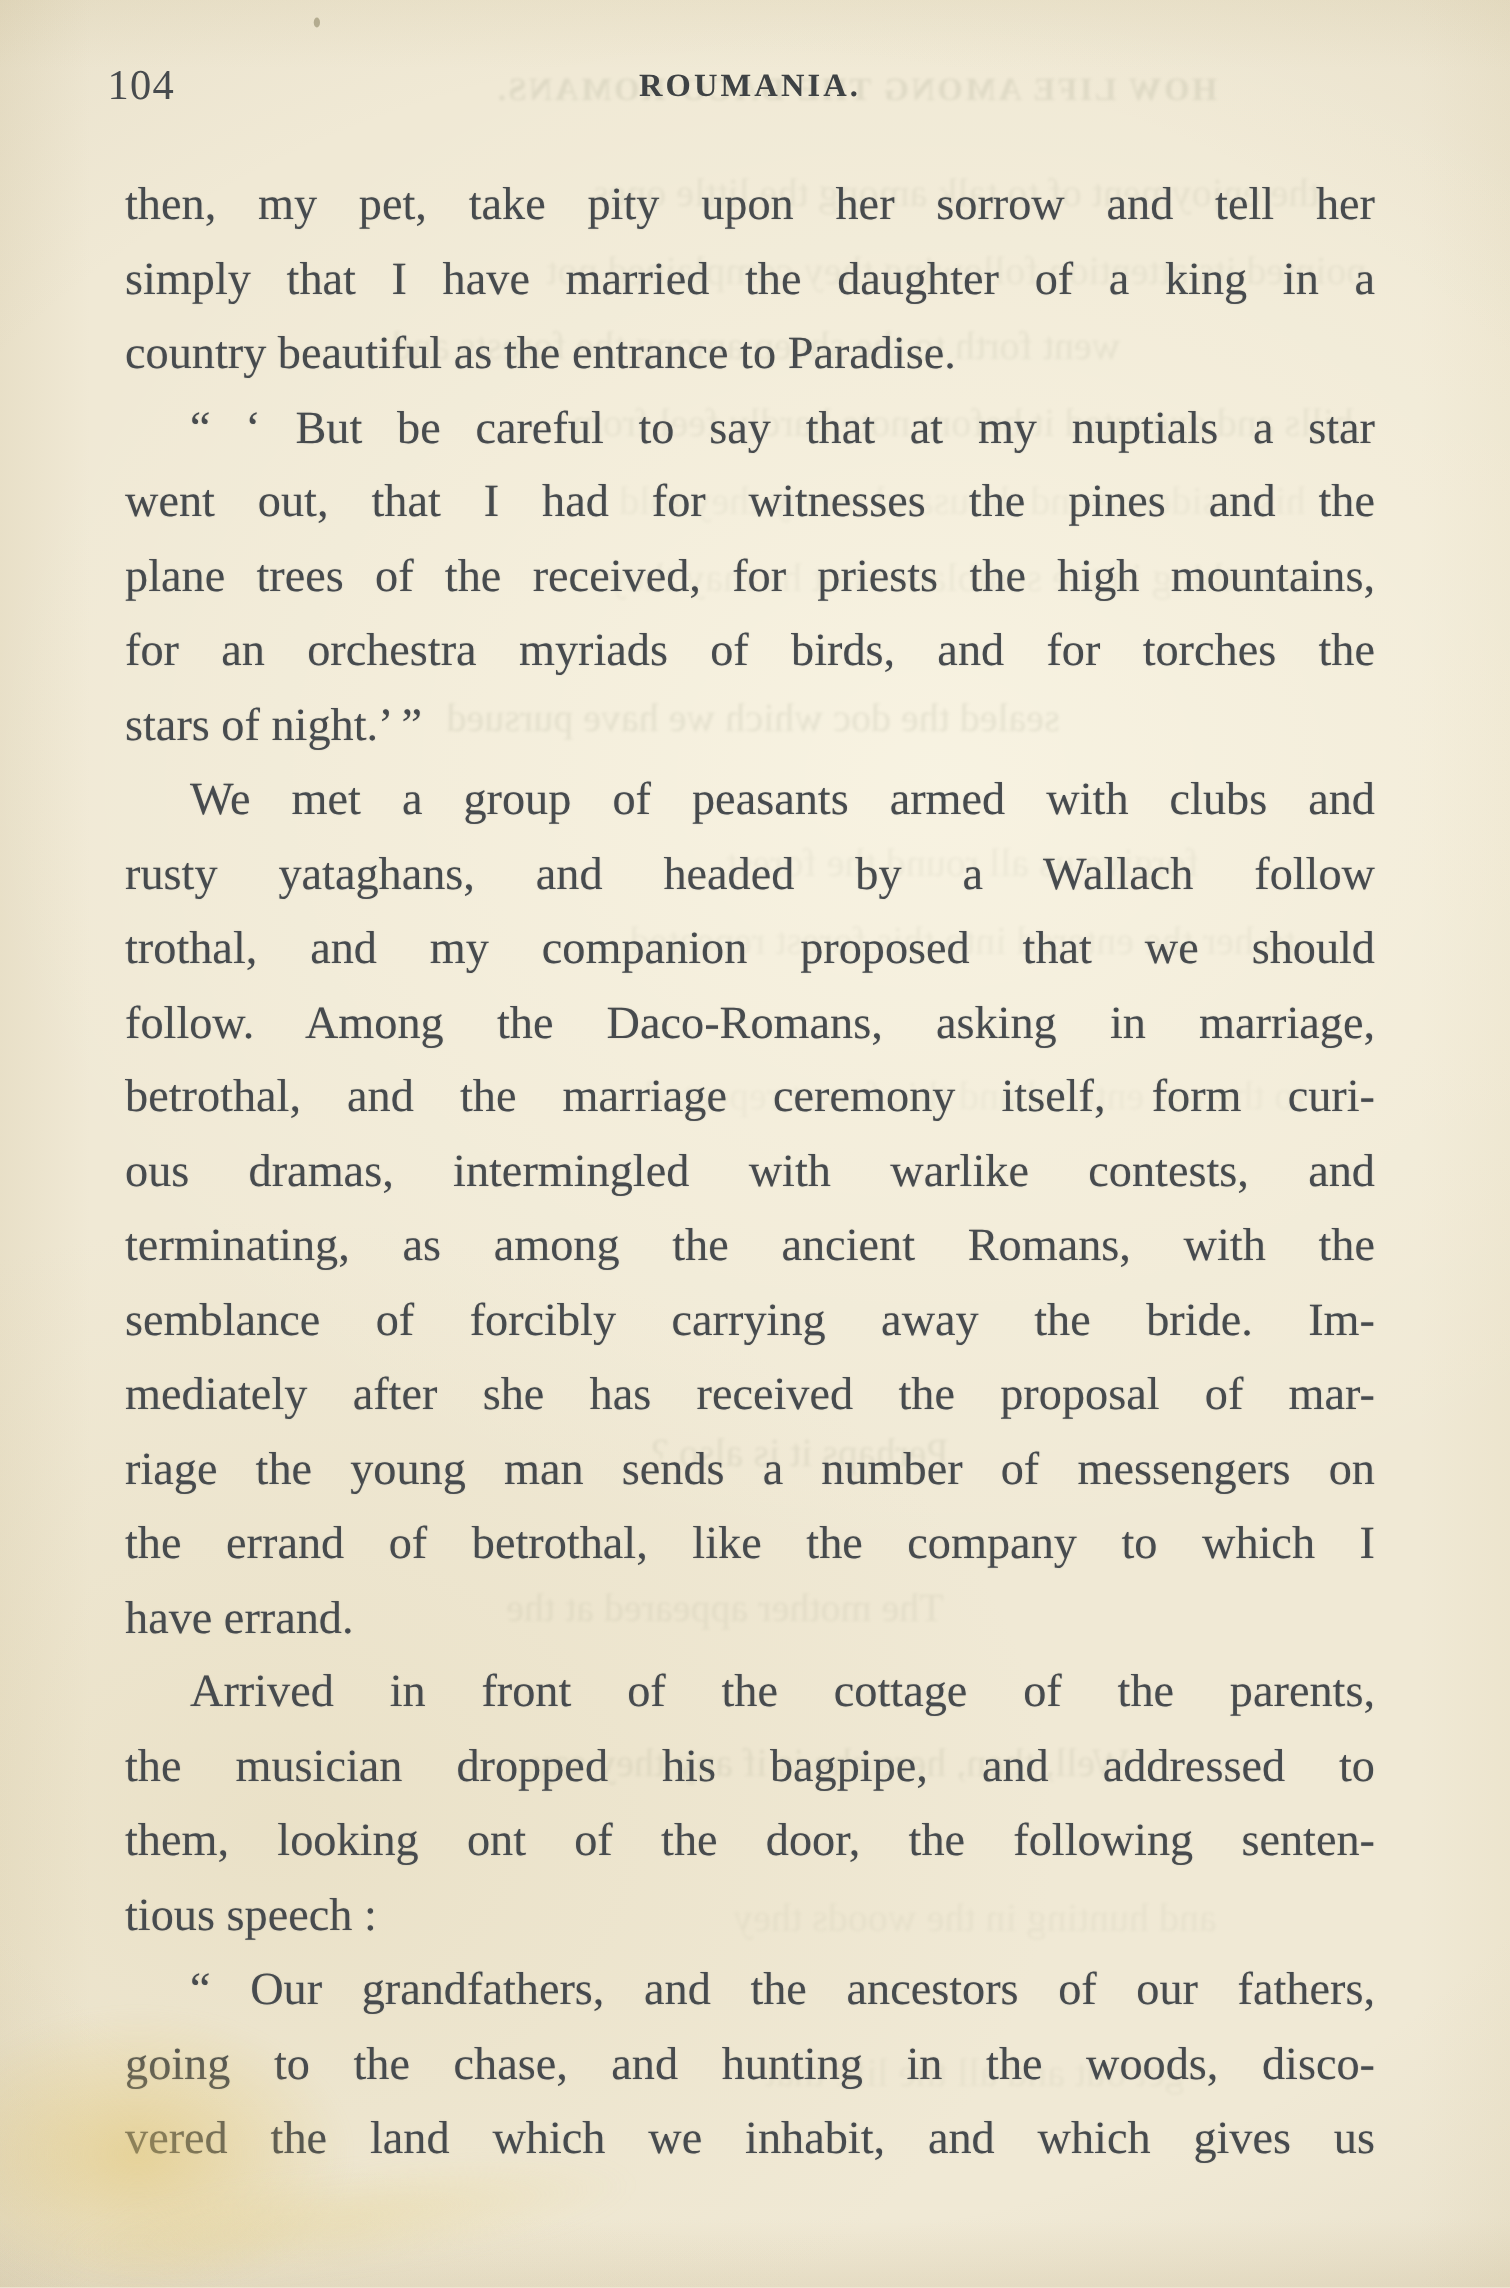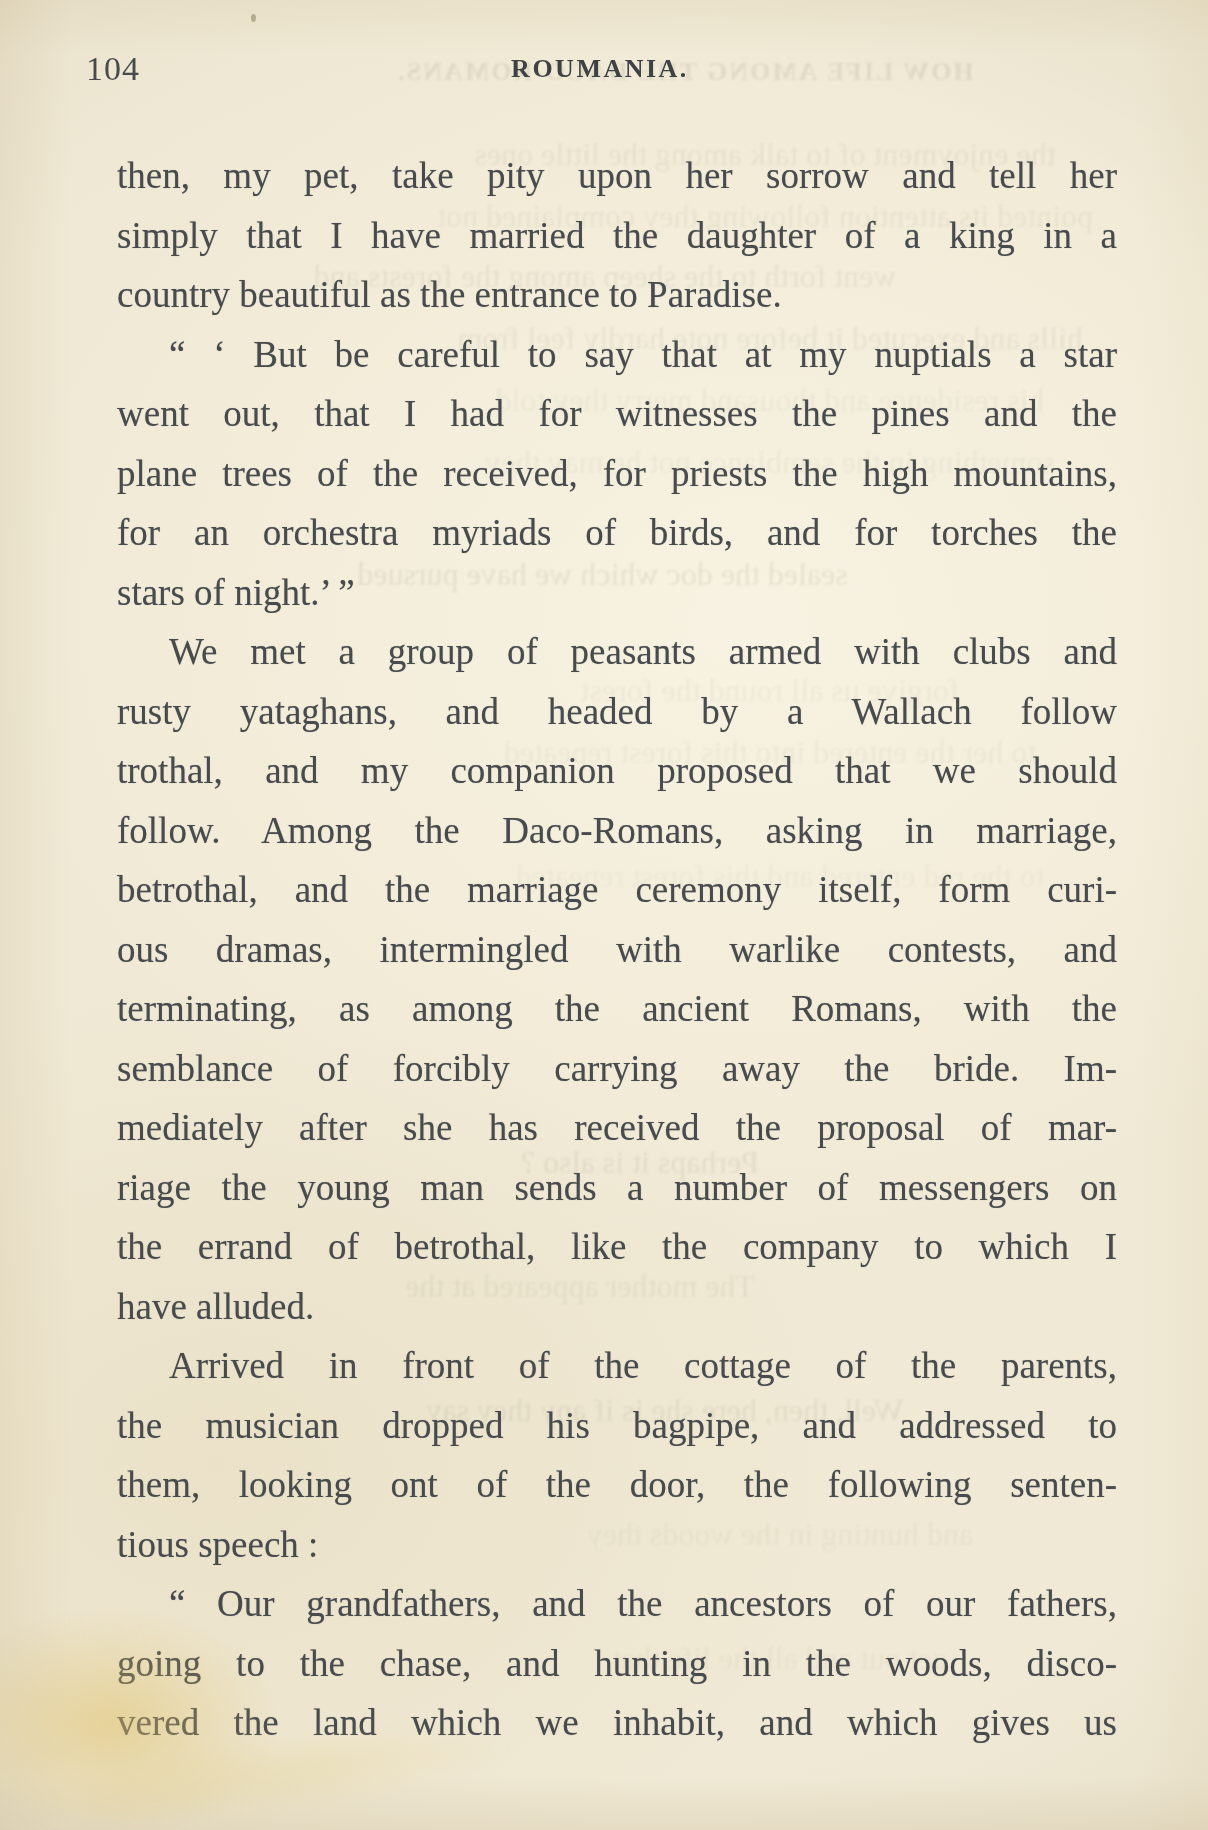--- a/index.html
+++ b/index.html
@@ -31,24 +31,23 @@
     font-size:34px;color:var(--ink);
     letter-spacing:1px;
   }
   .running-title{
     position:absolute;left:100px;top:54px;width:1000px;
     text-align:center;
     font-size:26px;font-weight:bold;color:var(--heading-ink);
     letter-spacing:2.5px;
   }
   .text-block{
-    position:absolute;left:100px;top:146px;width:1000px;
+    position:absolute;left:100px;top:134px;width:1000px;
     font-size:37px;line-height:59.5px;color:var(--ink);
     text-shadow:0 0 1px rgba(71,75,78,0.35);
-    margin-left:17px;
   }
   .line{text-align:justify;text-align-last:justify;}
   .line.no-justify{text-align:center;text-align-last:left;}
   .line.indent{text-indent:52px;}
   .bleed{
     position:absolute;
     transform:scaleX(-1);
     color:var(--bleed-ink);
     filter:blur(1.3px);
     font-size:32px;line-height:36px;
@@ -114,21 +113,21 @@
     <div class="line">rusty yataghans, and headed by a Wallach follow</div>
     <div class="line">trothal, and my companion proposed that we should</div>
     <div class="line">follow.   Among the Daco-Romans, asking in marriage,</div>
     <div class="line">betrothal, and the marriage ceremony itself, form curi-</div>
     <div class="line">ous dramas, intermingled with warlike contests, and</div>
     <div class="line">terminating, as among the ancient Romans, with the</div>
     <div class="line">semblance of forcibly carrying away the bride.  Im-</div>
     <div class="line">mediately after she has received the proposal of mar-</div>
     <div class="line">riage the young man sends a number of messengers on</div>
     <div class="line">the errand of betrothal, like the company to which I</div>
-    <div class="line no-justify">have alluded.</div>
+    <div class="line no-justify">have errand.</div>
     <div class="line indent">Arrived in front of the cottage of the parents,</div>
     <div class="line">the musician dropped his bagpipe, and addressed to</div>
     <div class="line">them, looking ont of the door, the following senten-</div>
     <div class="line no-justify">tious speech :</div>
     <div class="line indent">“ Our grandfathers, and the ancestors of our fathers,</div>
     <div class="line">going to the chase, and hunting in the woods, disco-</div>
     <div class="line">vered the land which we inhabit, and which gives us</div>
   </div>
 
 <div class="stain-main"></div>

